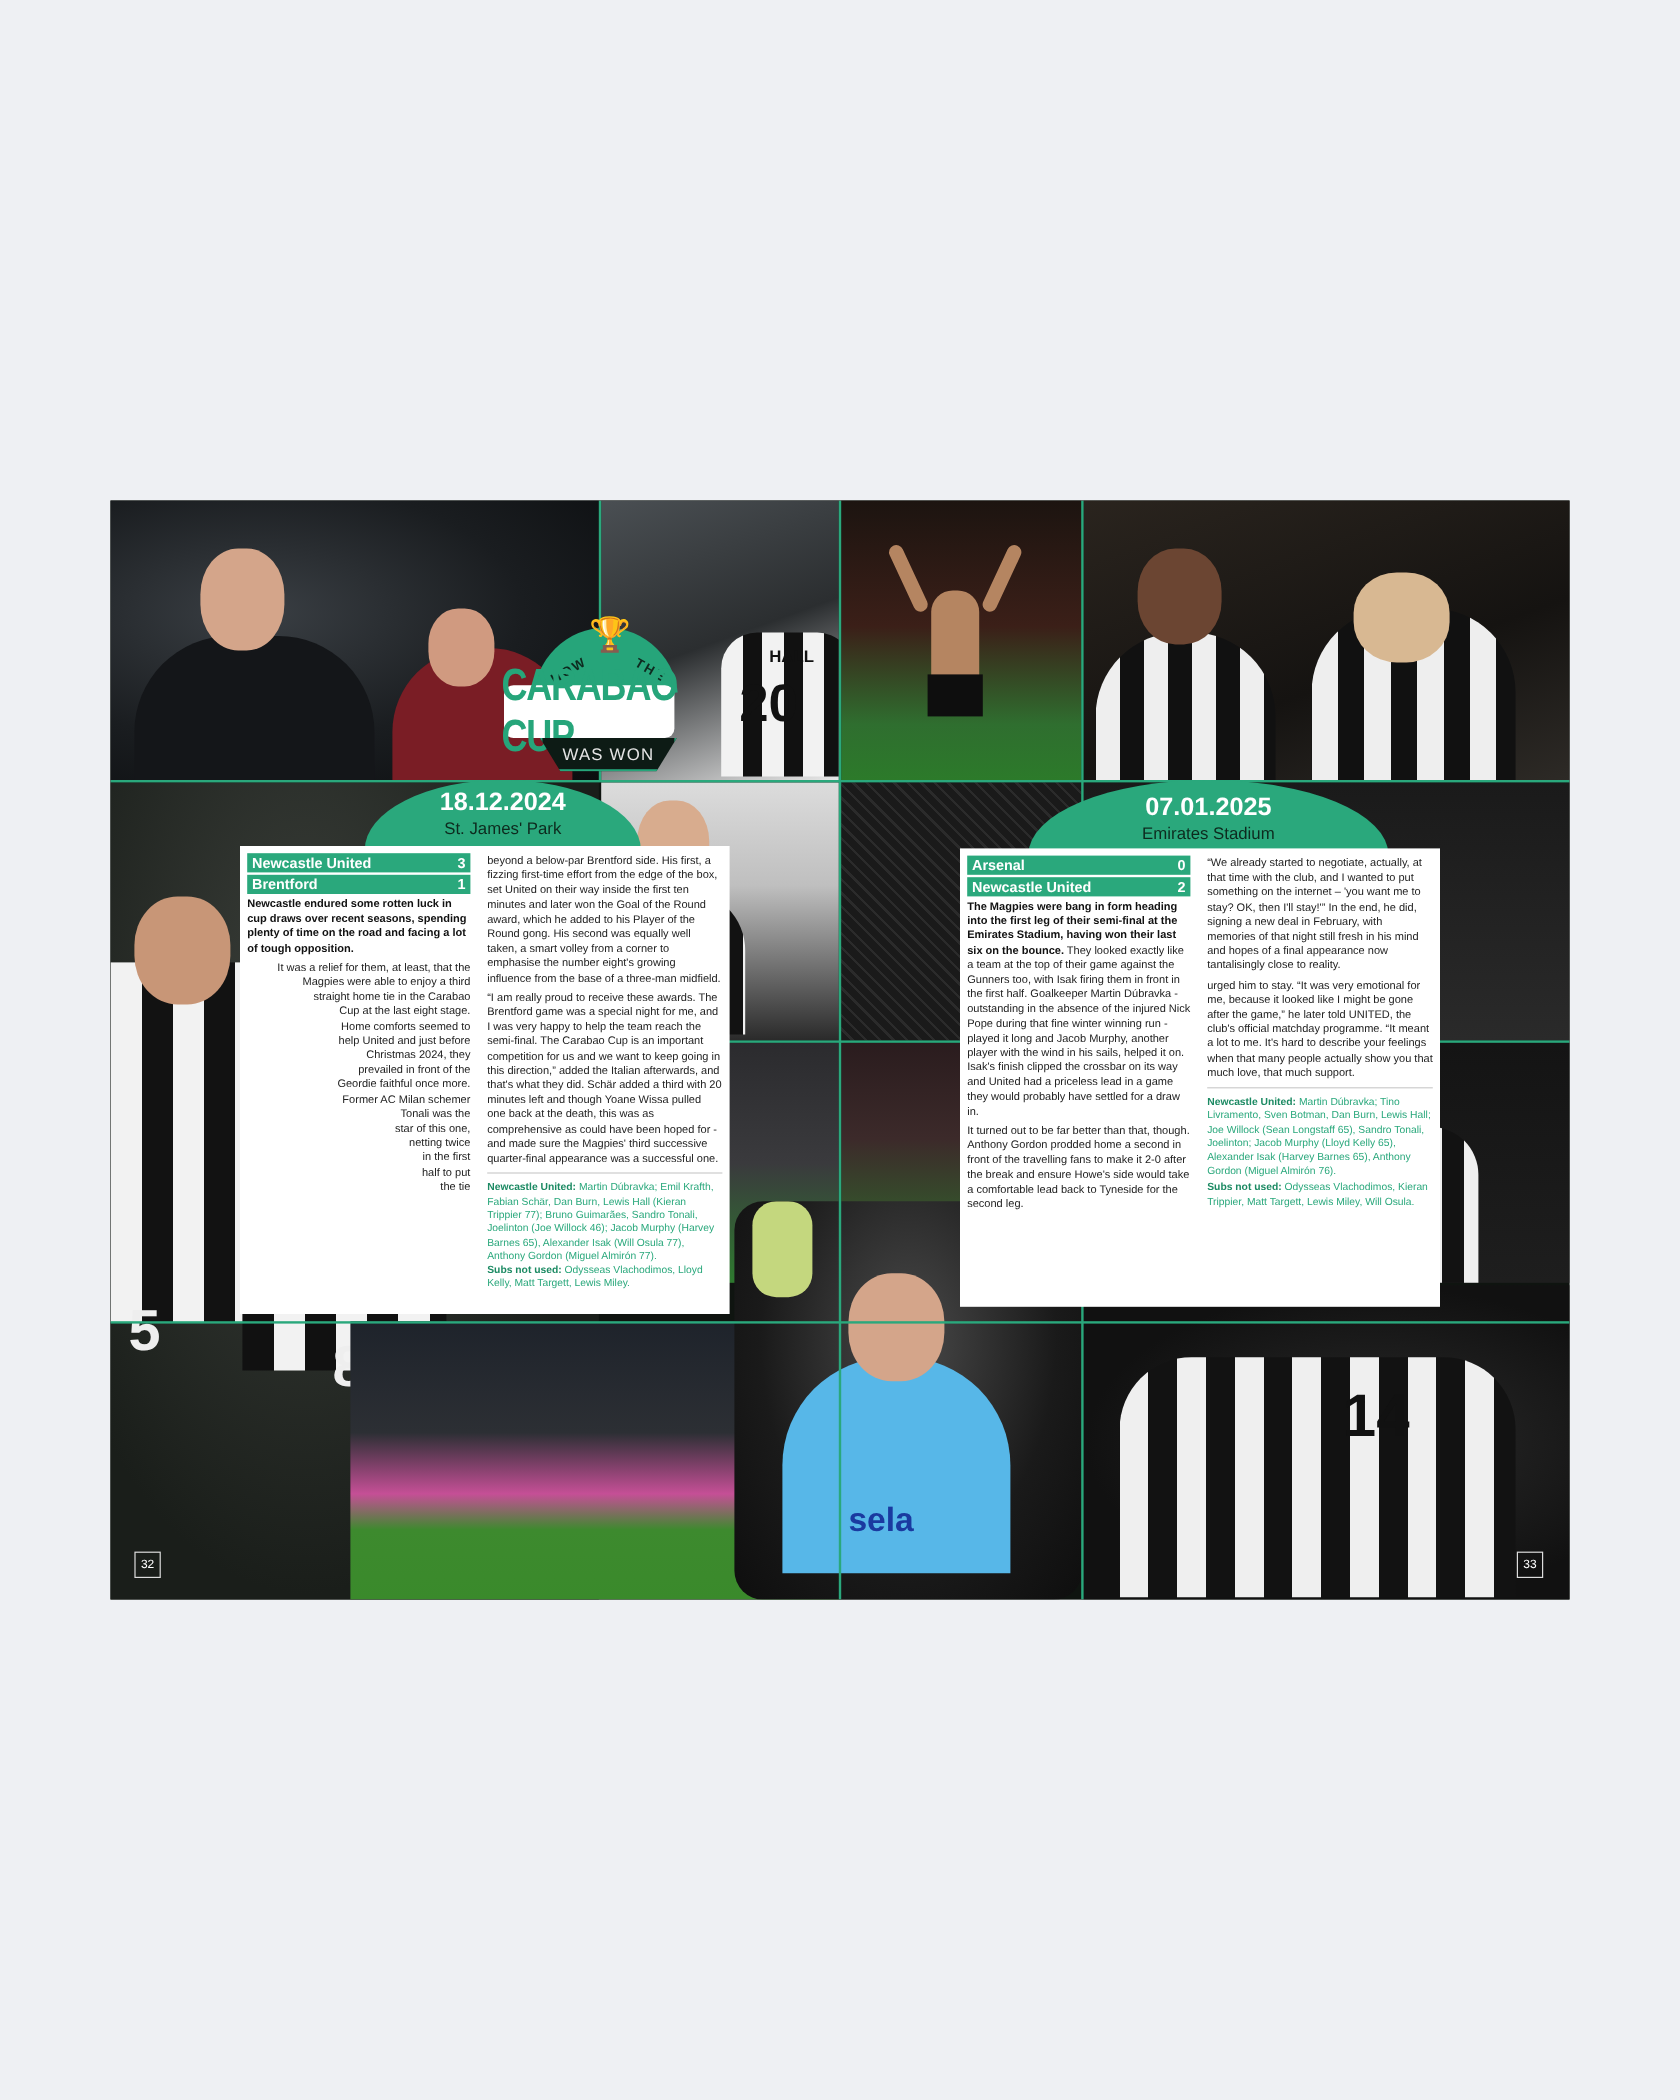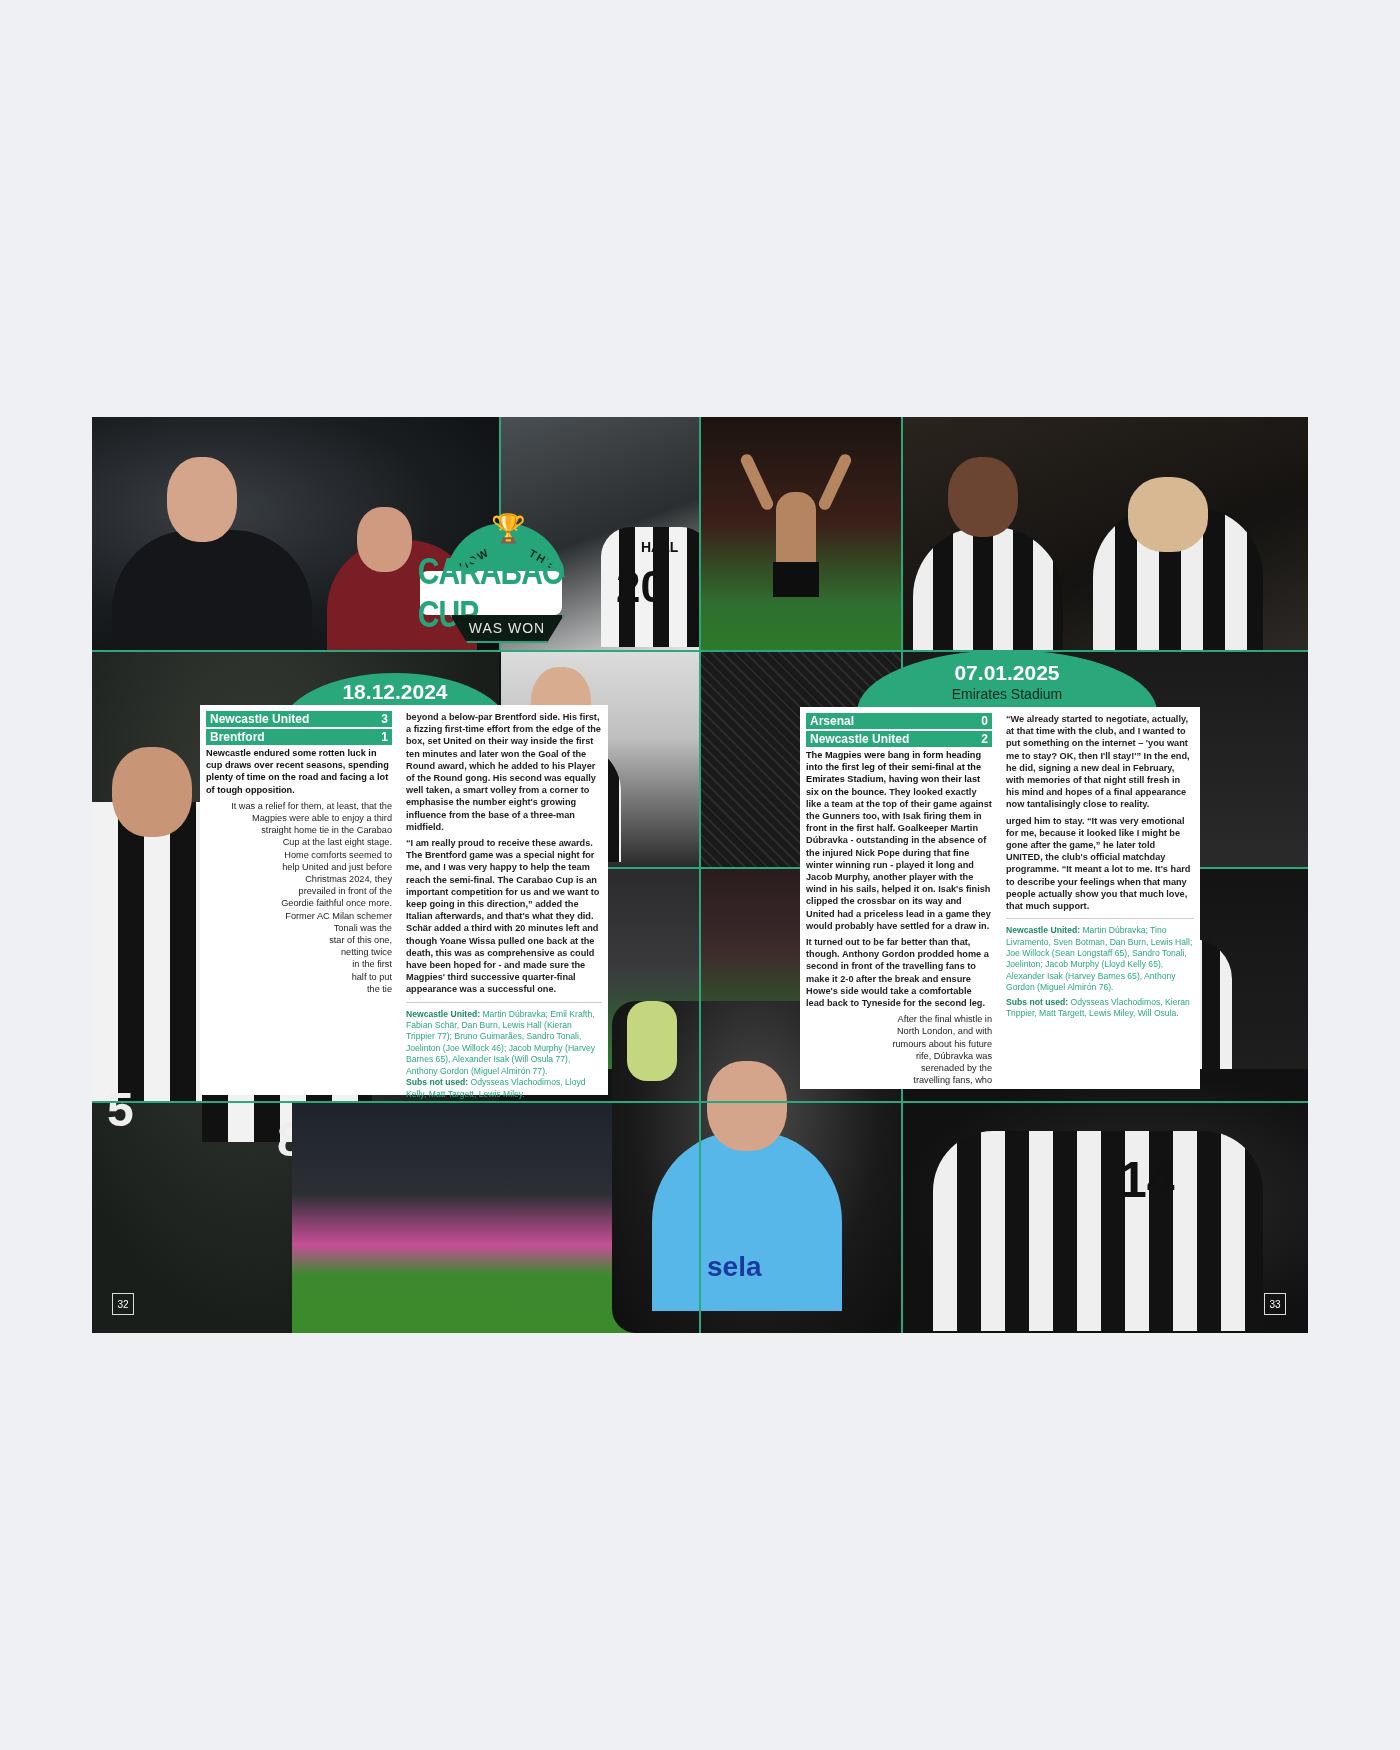--- a/index.html
+++ b/index.html
@@ -66,21 +66,21 @@
 
   
   .arch{position:absolute;background:#2aa87c;border-radius:50% 50% 0 0 / 100% 100% 0 0;}
   .arch .date{position:absolute;left:0;right:0;text-align:center;color:#fff;font:bold 21px "Liberation Sans",sans-serif;}
   .arch .venue{position:absolute;left:0;right:0;text-align:center;color:#0d2a1e;font:14px "Liberation Sans",sans-serif;}
 
   
   .box{position:absolute;background:#fff;}
   .score{display:flex;justify-content:space-between;background:#2aa87c;color:#fff;font:bold 12px "Liberation Sans",sans-serif;padding:1px 4px;margin-bottom:2px;}
   .col{position:absolute;font:9.2px/12.2px "Liberation Sans",sans-serif;color:#222;}
-  .col p{margin:0 0 4px 0;font-weight:bold;}
+  .col p{margin:0 0 4px 0;}
   .col b{color:#111;}
   .lineup{font:8.6px/11.4px "Liberation Sans",sans-serif;color:#2aa87c;}
   .lineup b{color:#1c8a63;}
   .rule{height:1px;background:#ccc;margin:6px 0;}
   .shape-text{text-align:right;}
   .pageno{position:absolute;width:20px;height:20px;border:1.5px solid #ddd;color:#fff;font:10px "Liberation Sans",sans-serif;display:flex;align-items:center;justify-content:center;}
 </style>
 </head>
 <body>
 
@@ -156,21 +156,21 @@
     <div class="arc"></div>
     <span class="how">HOW</span>
     <span class="the">THE</span>
     <span class="cup">🏆</span>
     <div class="main">
         <span>CARABAO CUP</span>
       </div>
     <div class="won">WAS WON</div>
   </div>
 
-  <div class="arch" style="left:188px;top:233px;width:230px;height:58px;margin-top:23px;">
+  <div class="arch" style="left:212px;top:233px;width:230px;height:58px;">
     <div class="date" style="top:7px;">18.12.2024</div>
     <div class="venue" style="top:32px;">St. James' Park</div>
   </div>
 
   <div class="arch" style="left:765px;top:233px;width:300px;height:62px;">
     <div class="date" style="top:11px;">07.01.2025</div>
     <div class="venue" style="top:36px;">Emirates Stadium</div>
   </div>
 
   <div class="box" style="left:108px;top:288px;width:408px;height:390px;"></div>
@@ -216,28 +216,20 @@
     <div class="score">
         <span>Arsenal</span>
         <span>0</span>
       </div>
     <div class="score">
         <span>Newcastle United</span>
         <span>2</span>
       </div>
     <p><b>The Magpies were bang in form heading into the first leg of their semi-final at the Emirates Stadium, having won their last six on the bounce.</b><span> They looked exactly like a team at the top of their game against the Gunners too, with Isak firing them in front in the first half. Goalkeeper Martin Dúbravka - outstanding in the absence of the injured Nick Pope during that fine winter winning run - played it long and Jacob Murphy, another player with the wind in his sails, helped it on. Isak's finish clipped the crossbar on its way and United had a priceless lead in a game they would probably have settled for a draw in.</span></p>
     <p>It turned out to be far better than that, though. Anthony Gordon prodded home a second in front of the travelling fans to make it 2-0 after the break and ensure Howe's side would take a comfortable lead back to Tyneside for the second leg.</p>
-    <div class="shape-text">
-      <div>After the final whistle in</div>
-      <div>North London, and with</div>
-      <div>rumours about his future</div>
-      <div>rife, Dúbravka was</div>
-      <div>serenaded by the</div>
-      <div>travelling fans, who</div>
-    </div>
   </div>
   <div class="col" style="left:914px;top:296px;width:188px;">
     <p>“We already started to negotiate, actually, at that time with the club, and I wanted to put something on the internet – 'you want me to stay? OK, then I'll stay!'” In the end, he did, signing a new deal in February, with memories of that night still fresh in his mind and hopes of a final appearance now tantalisingly close to reality.</p>
     <p>urged him to stay. “It was very emotional for me, because it looked like I might be gone after the game,” he later told UNITED, the club's official matchday programme. “It meant a lot to me. It's hard to describe your feelings when that many people actually show you that much love, that much support.</p>
     <div class="rule"></div>
     <div class="lineup"><b>Newcastle United:</b> <span>Martin Dúbravka; Tino Livramento, Sven Botman, Dan Burn, Lewis Hall; Joe Willock (Sean Longstaff 65), Sandro Tonali, Joelinton; Jacob Murphy (Lloyd Kelly 65), Alexander Isak (Harvey Barnes 65), Anthony Gordon (Miguel Almirón 76).</span></div>
     <div class="lineup" style="margin-top:3px;"><b>Subs not used:</b> <span>Odysseas Vlachodimos, Kieran Trippier, Matt Targett, Lewis Miley, Will Osula.</span></div>
   </div>
 
   <div class="pageno" style="left:20px;top:876px;">32</div>

